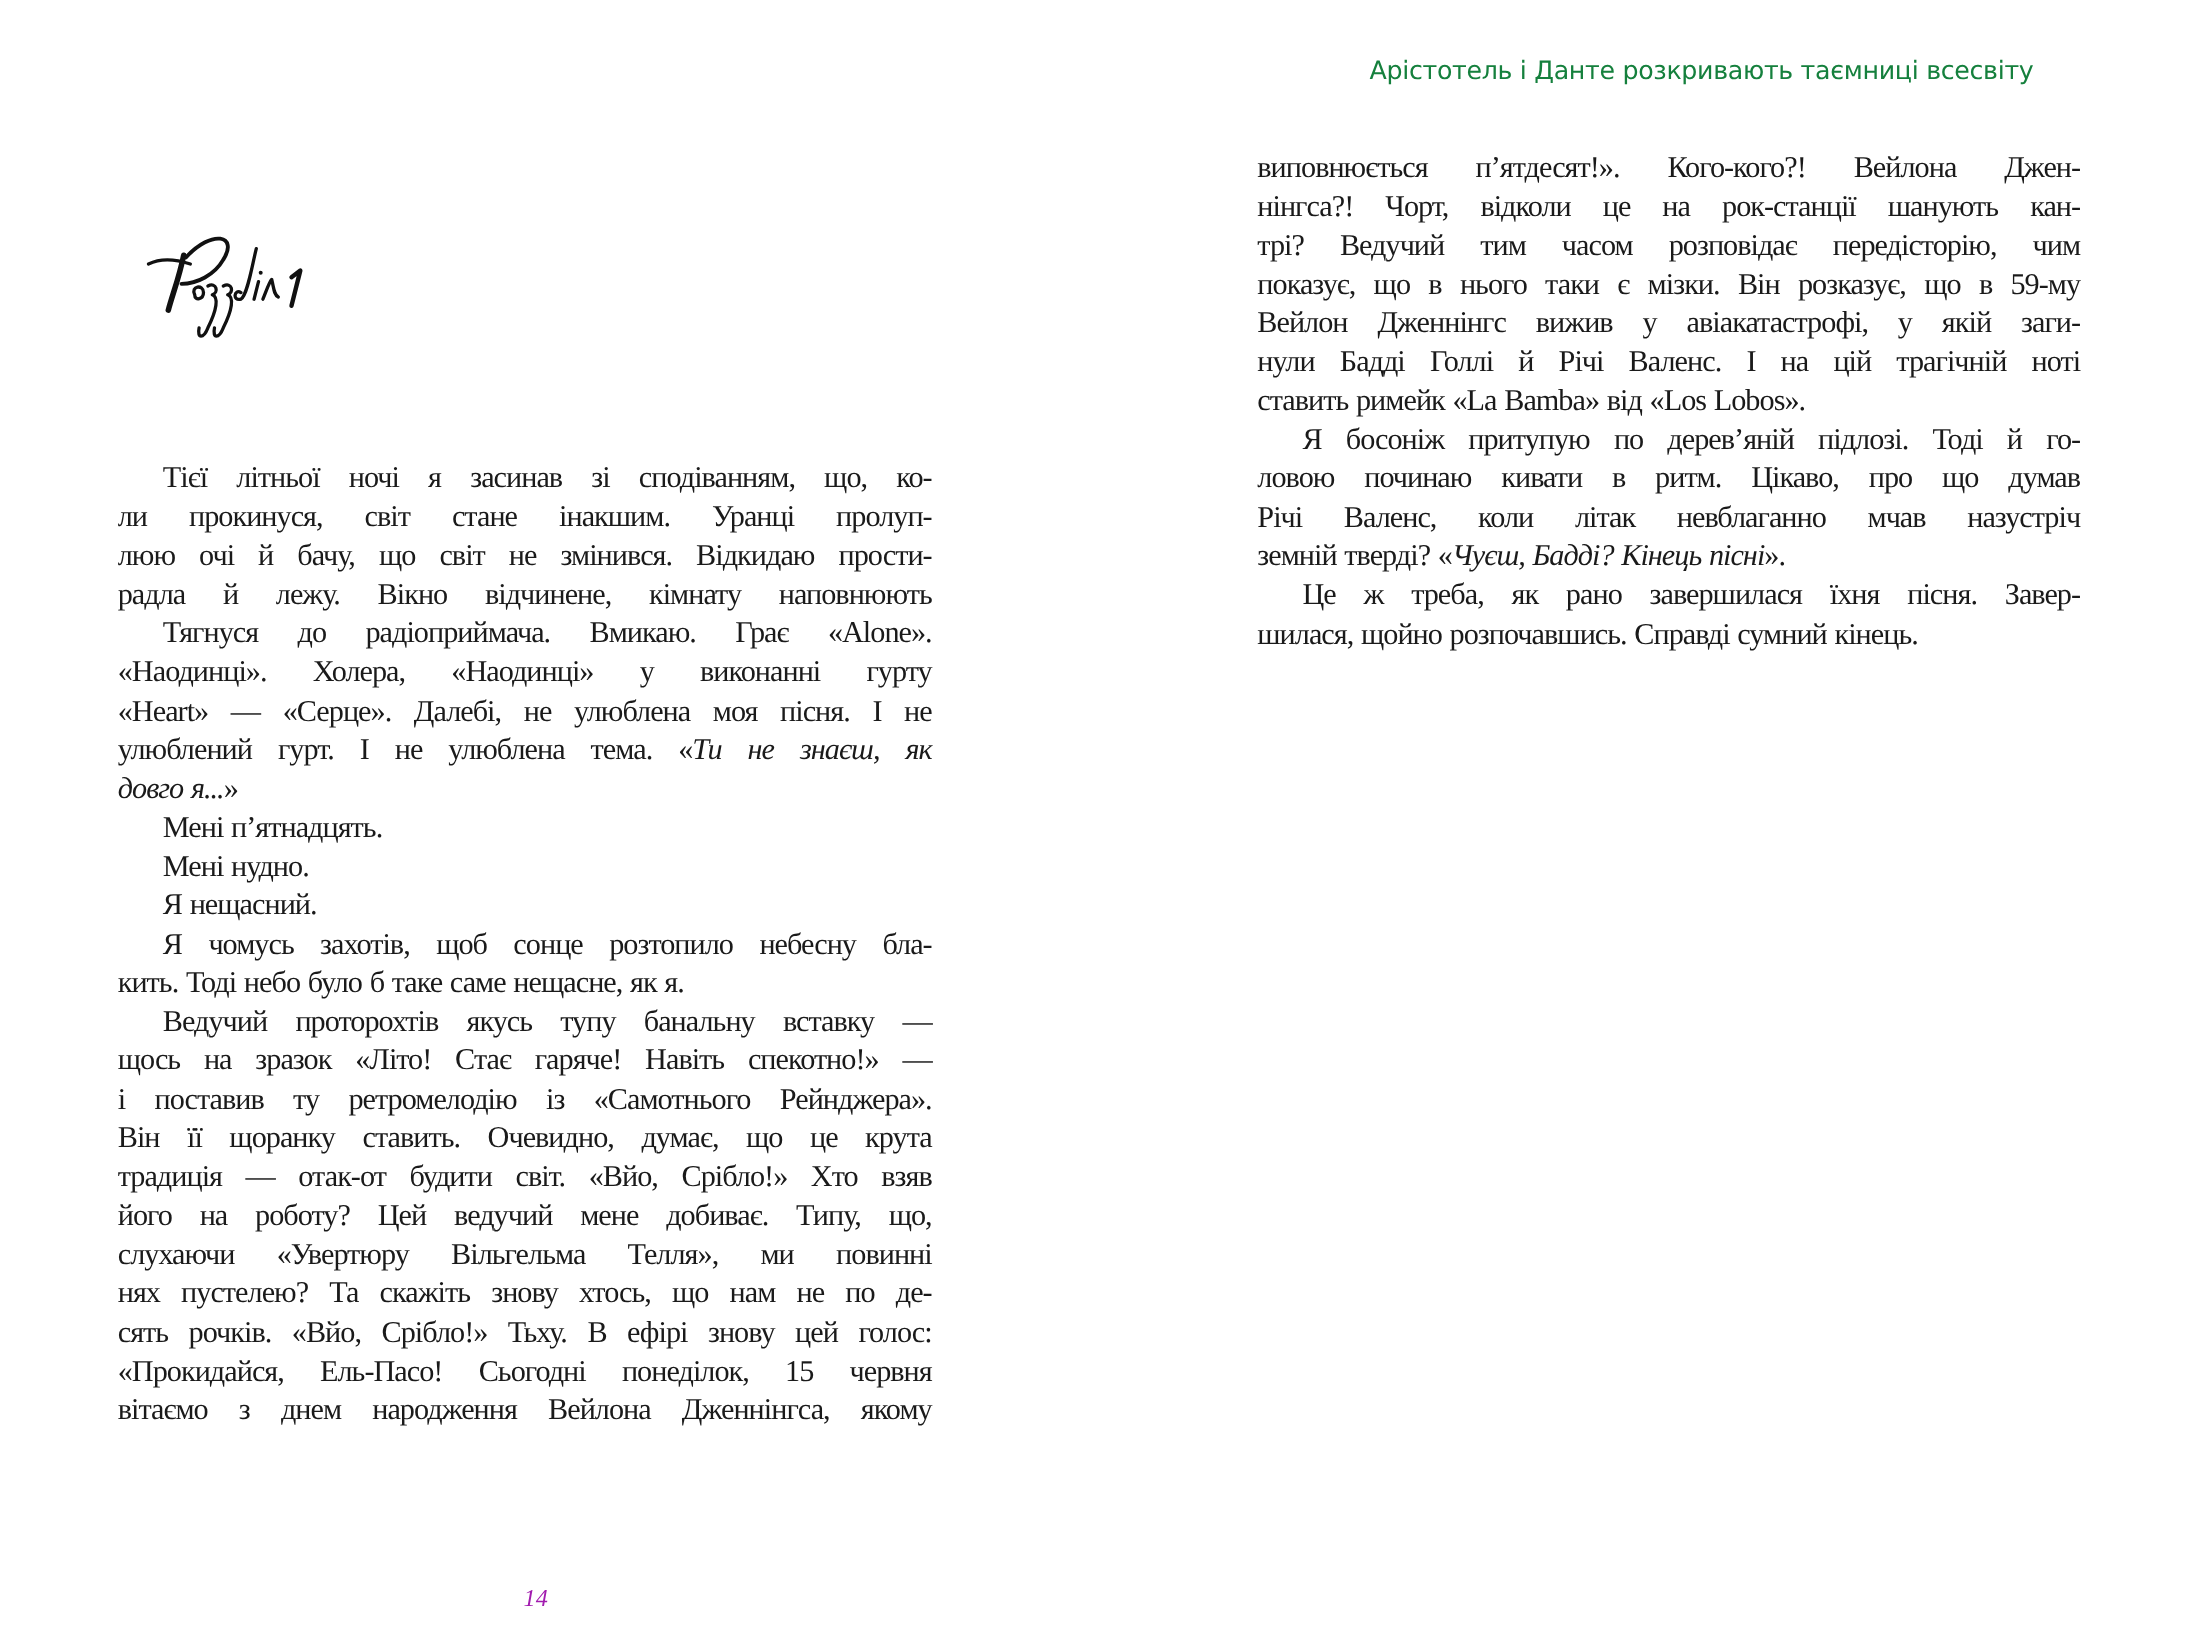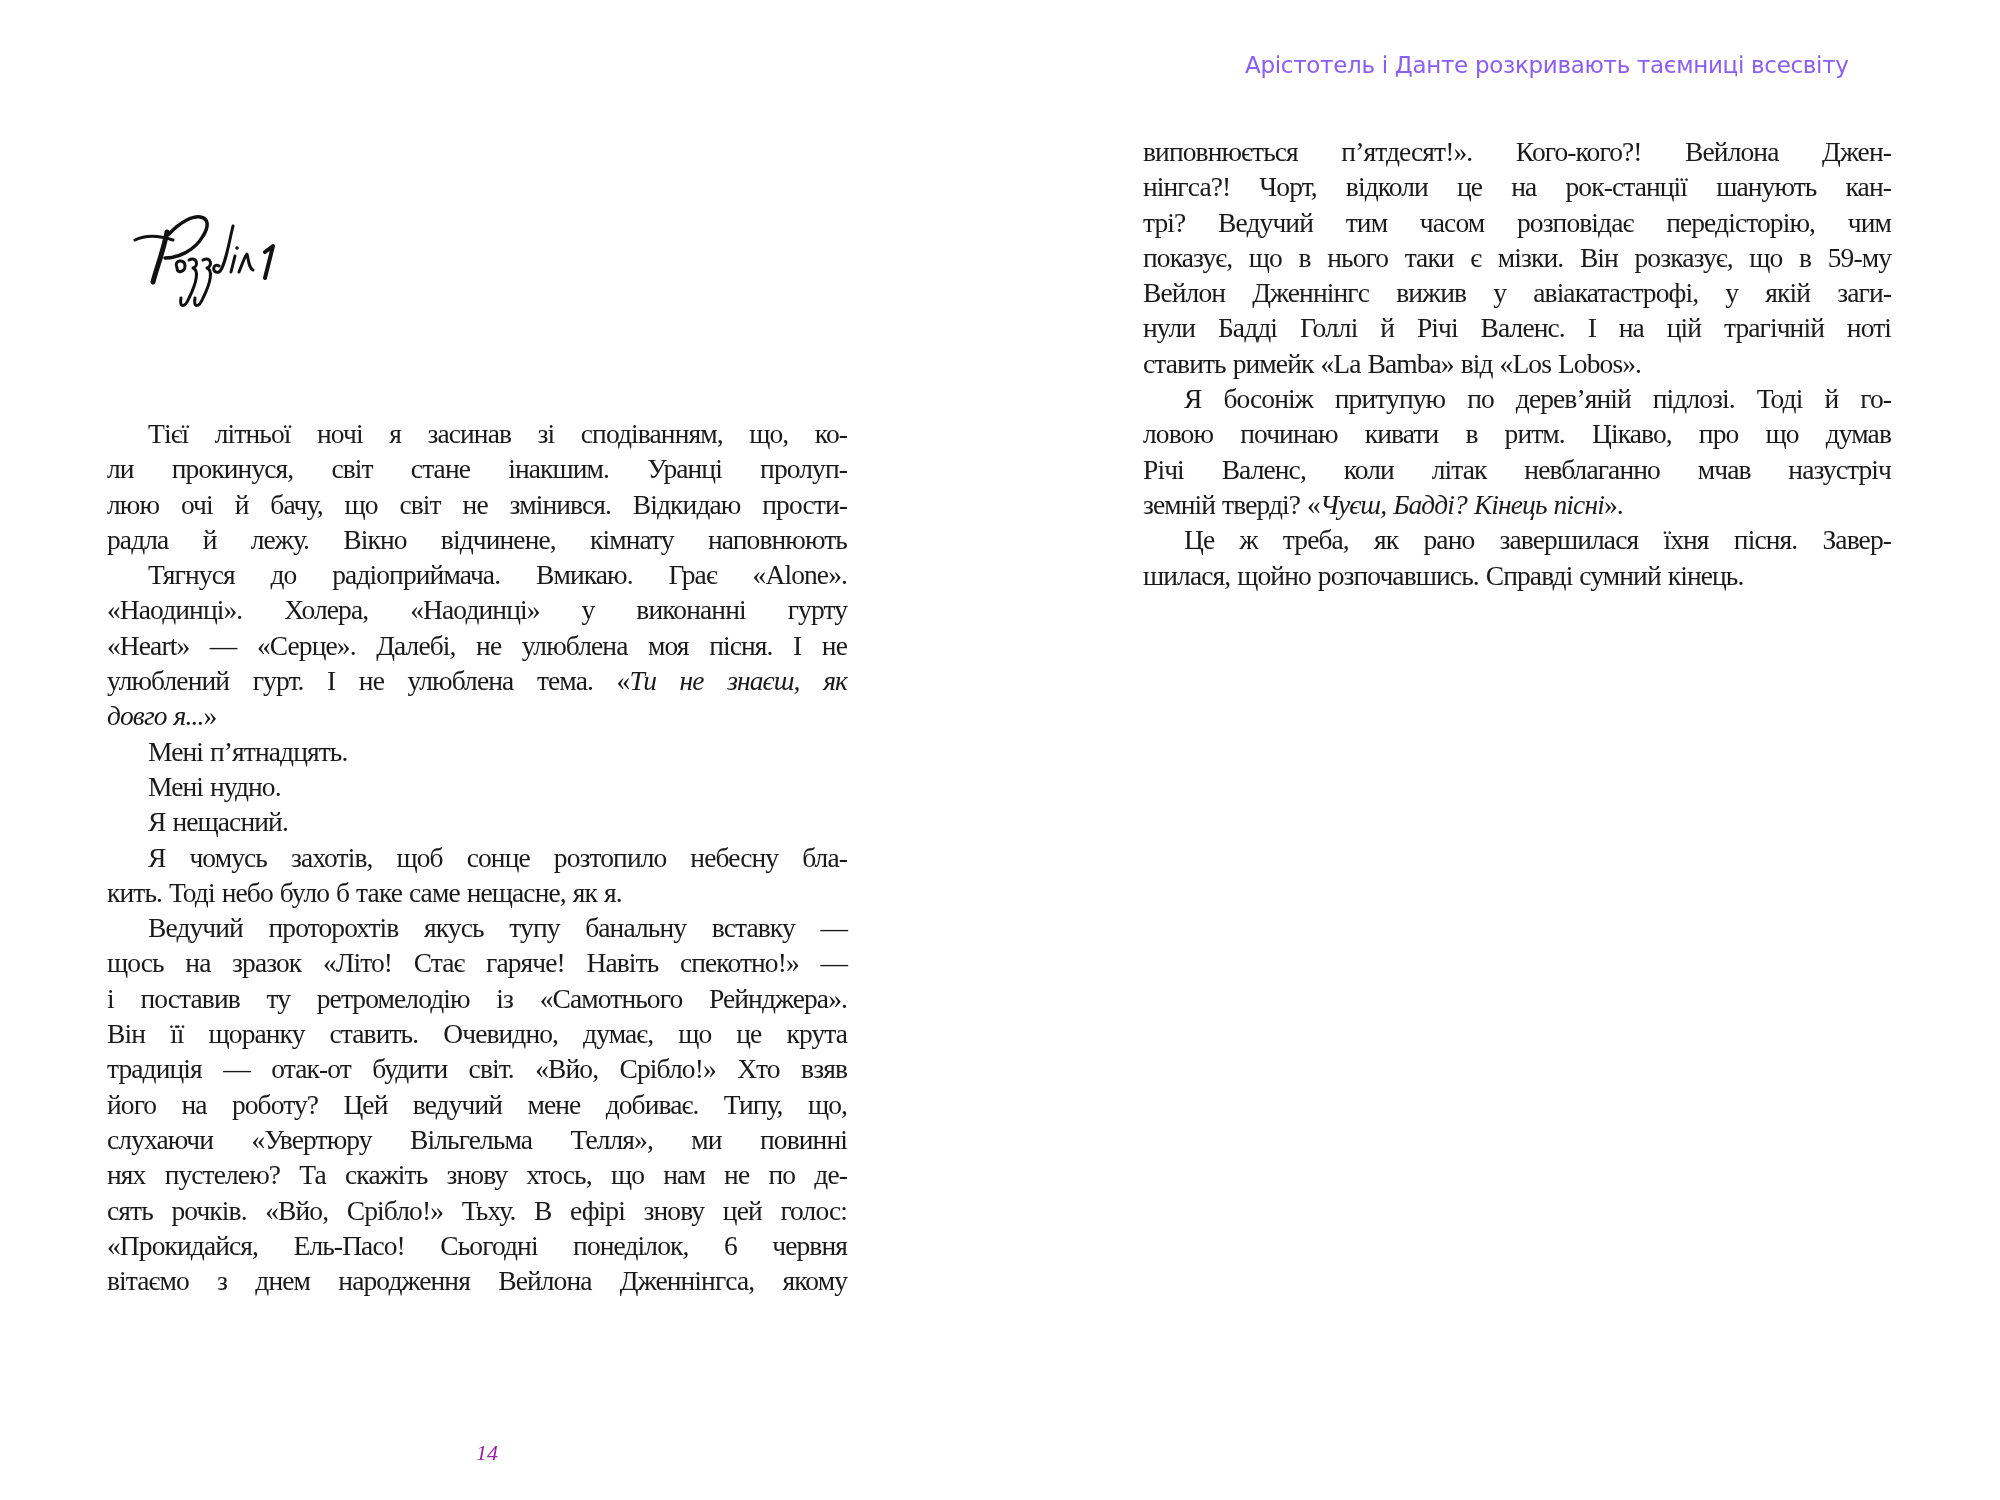--- a/index.html
+++ b/index.html
@@ -29,21 +29,21 @@
 
     .running-header {
       position: absolute;
       left: 245px;
       top: 52px;
       width: 603px;
       font-family: "DejaVu Sans", sans-serif;
       font-size: 23px;
       letter-spacing: -0.3px;
       white-space: nowrap;
-      color: #8b5cf6;
+      color: #15803d;
     }
 
     .chapter-title {
       position: absolute;
       left: 133px;
       top: 212px;
       width: 150px;
       height: 110px;
     }
     .chapter-title svg { display: block; }
@@ -137,21 +137,21 @@
       <div class="line last">кить. Тоді небо було б таке саме нещасне, як я.</div>
       <div class="line indent">Ведучий проторохтів якусь тупу банальну вставку —</div>
       <div class="line">щось на зразок «Літо! Стає гаряче! Навіть спекотно!» —</div>
       <div class="line">і поставив ту ретромелодію із «Самотнього Рейнджера».</div>
       <div class="line">Він її щоранку ставить. Очевидно, думає, що це крута</div>
       <div class="line">традиція — отак-от будити світ. «Вйо, Срібло!» Хто взяв</div>
       <div class="line">його на роботу? Цей ведучий мене добиває. Типу, що,</div>
       <div class="line">слухаючи «Увертюру Вільгельма Телля», ми повинні</div>
       <div class="line">нях пустелею? Та скажіть знову хтось, що нам не по де-</div>
       <div class="line">сять рочків. «Вйо, Срібло!» Тьху. В ефірі знову цей голос:</div>
-      <div class="line">«Прокидайся, Ель-Пасо! Сьогодні понеділок, 6 червня</div>
+      <div class="line">«Прокидайся, Ель-Пасо! Сьогодні понеділок, 15 червня</div>
       <div class="line">вітаємо з днем народження Вейлона Дженнінгса, якому</div>
     </div>
 
     <div class="page-number">14</div>
   </div>
 
   <div class="page page-right">
     <div class="running-header">Арістотель і Данте розкривають таємниці всесвіту</div>
 
     <div class="column column-right">

